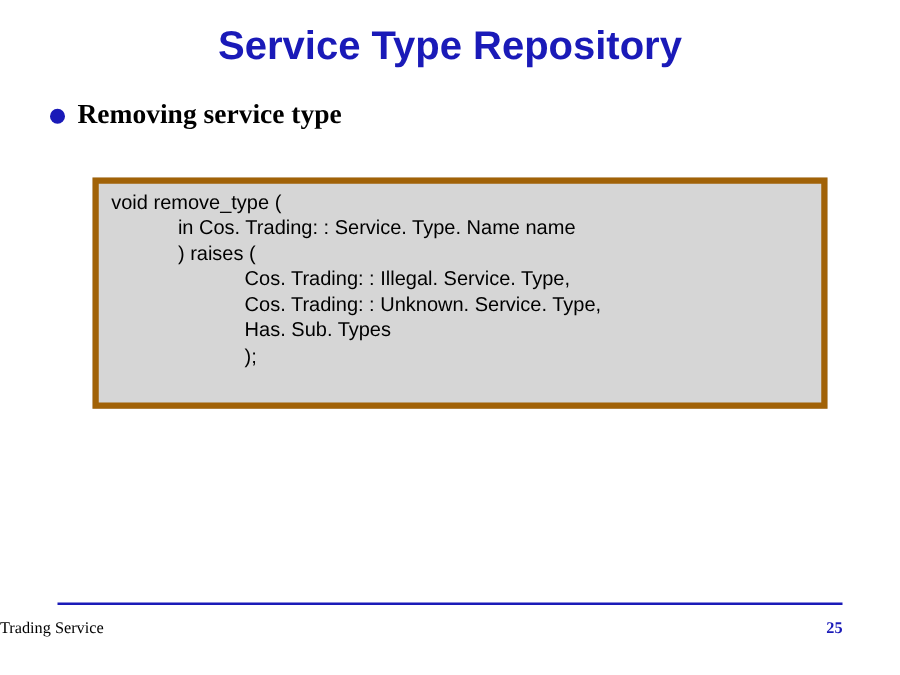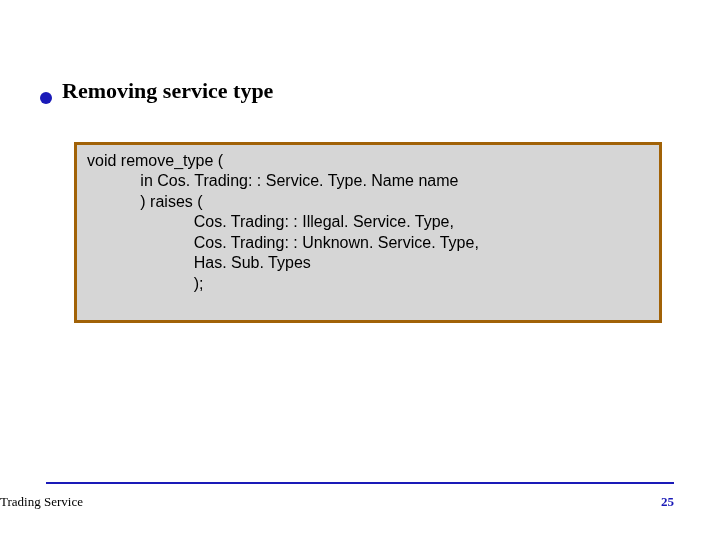--- a/index.html
+++ b/index.html
@@ -29,21 +29,21 @@
     font-weight: 700;
     font-size: 32px;
     color: #1a1ab8;
   }
   .bullet-row {
     position: absolute;
     top: 78px;
     left: 40px;
     right: 43px;
     display: flex;
-    align-items: flex-end;
+    align-items: flex-start;
   }
   .bullet-dot {
     width: 12px;
     height: 12px;
     border-radius: 50%;
     background: #1a1ab8;
     margin-top: 9px;
     margin-right: 10px;
     flex: 0 0 auto;
   }
@@ -53,21 +53,21 @@
     font-weight: 700;
     color: #000;
   }
   .code-box {
     position: absolute;
     top: 142px;
     left: 74px;
     width: 588px;
     box-sizing: border-box;
     background: #d6d6d6;
-    border: 3px solid #a16207;
+    border: 5px solid #a16207;
     padding: 6px 10px 26px 10px;
     font-family: Arial, Helvetica, sans-serif;
     font-size: 16px;
     line-height: 1.28;
     white-space: pre;
     color: #000;
   }
   .footer-rule {
     position: absolute;
     left: 46px;
@@ -93,20 +93,21 @@
     font-size: 13px;
     font-weight: 700;
     color: #1a1ab8;
   }
 </style>
 </head>
 <body>
 
 <div class="slide">
 
+  <div class="title">Service Type Repository</div>
 
   <div class="bullet-row">
     <div class="bullet-dot"></div>
     <div class="bullet-text">Removing service type</div>
   </div>
 
   <div class="code-box">void remove_type (
             in Cos. Trading: : Service. Type. Name name
             ) raises (
                         Cos. Trading: : Illegal. Service. Type,

